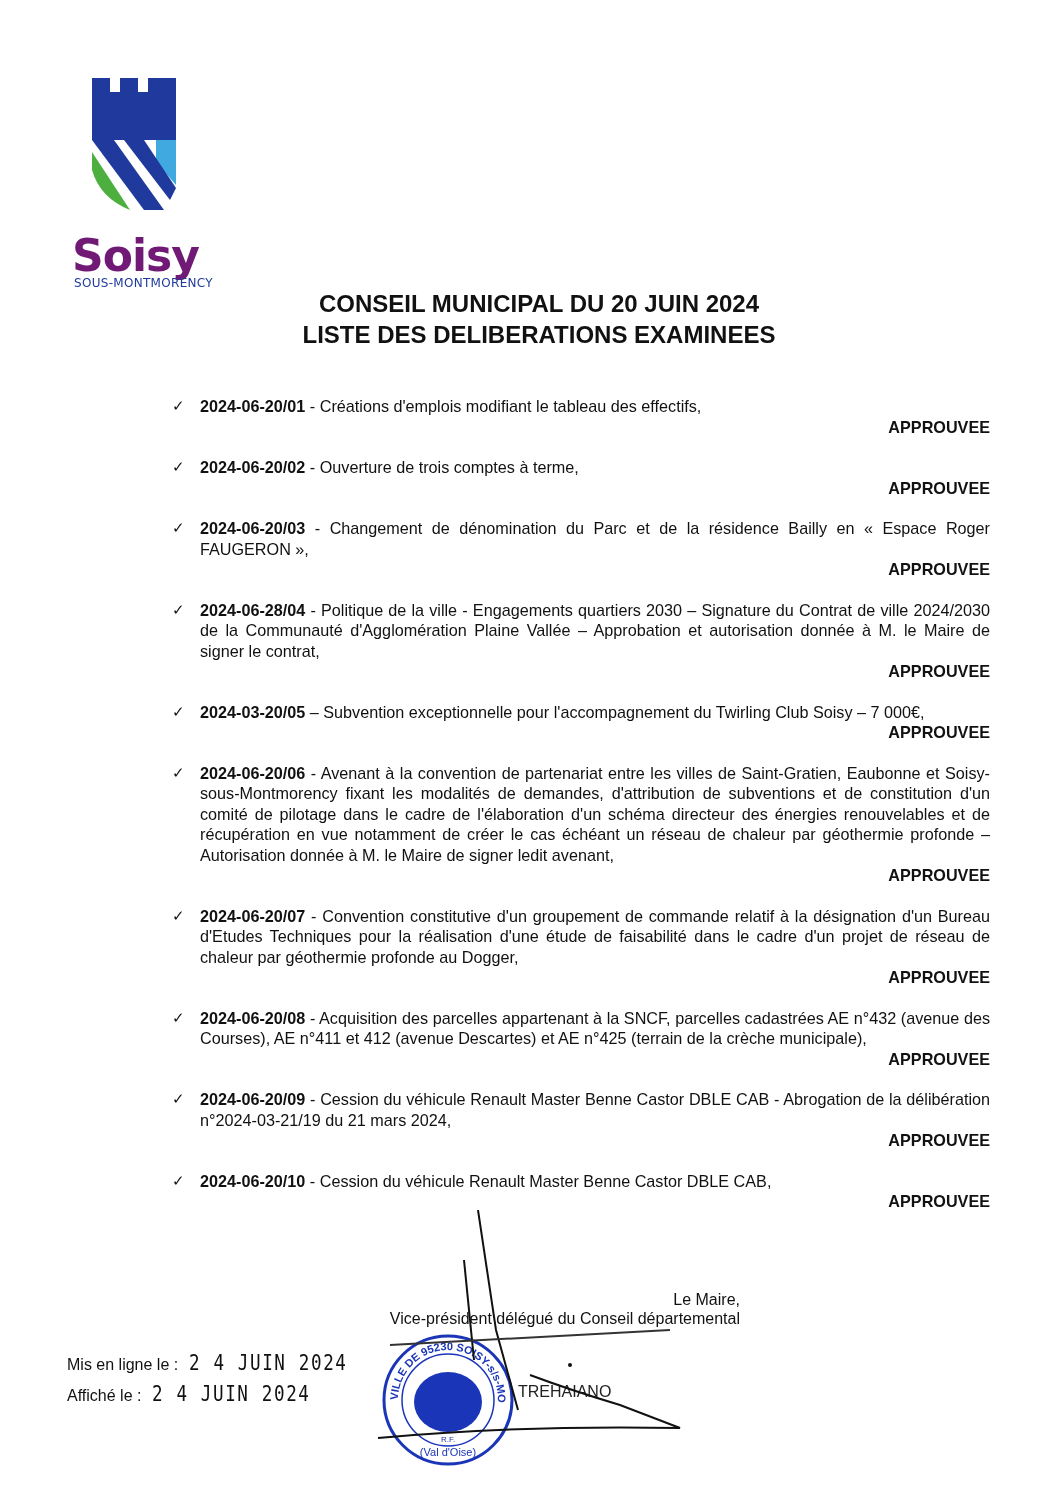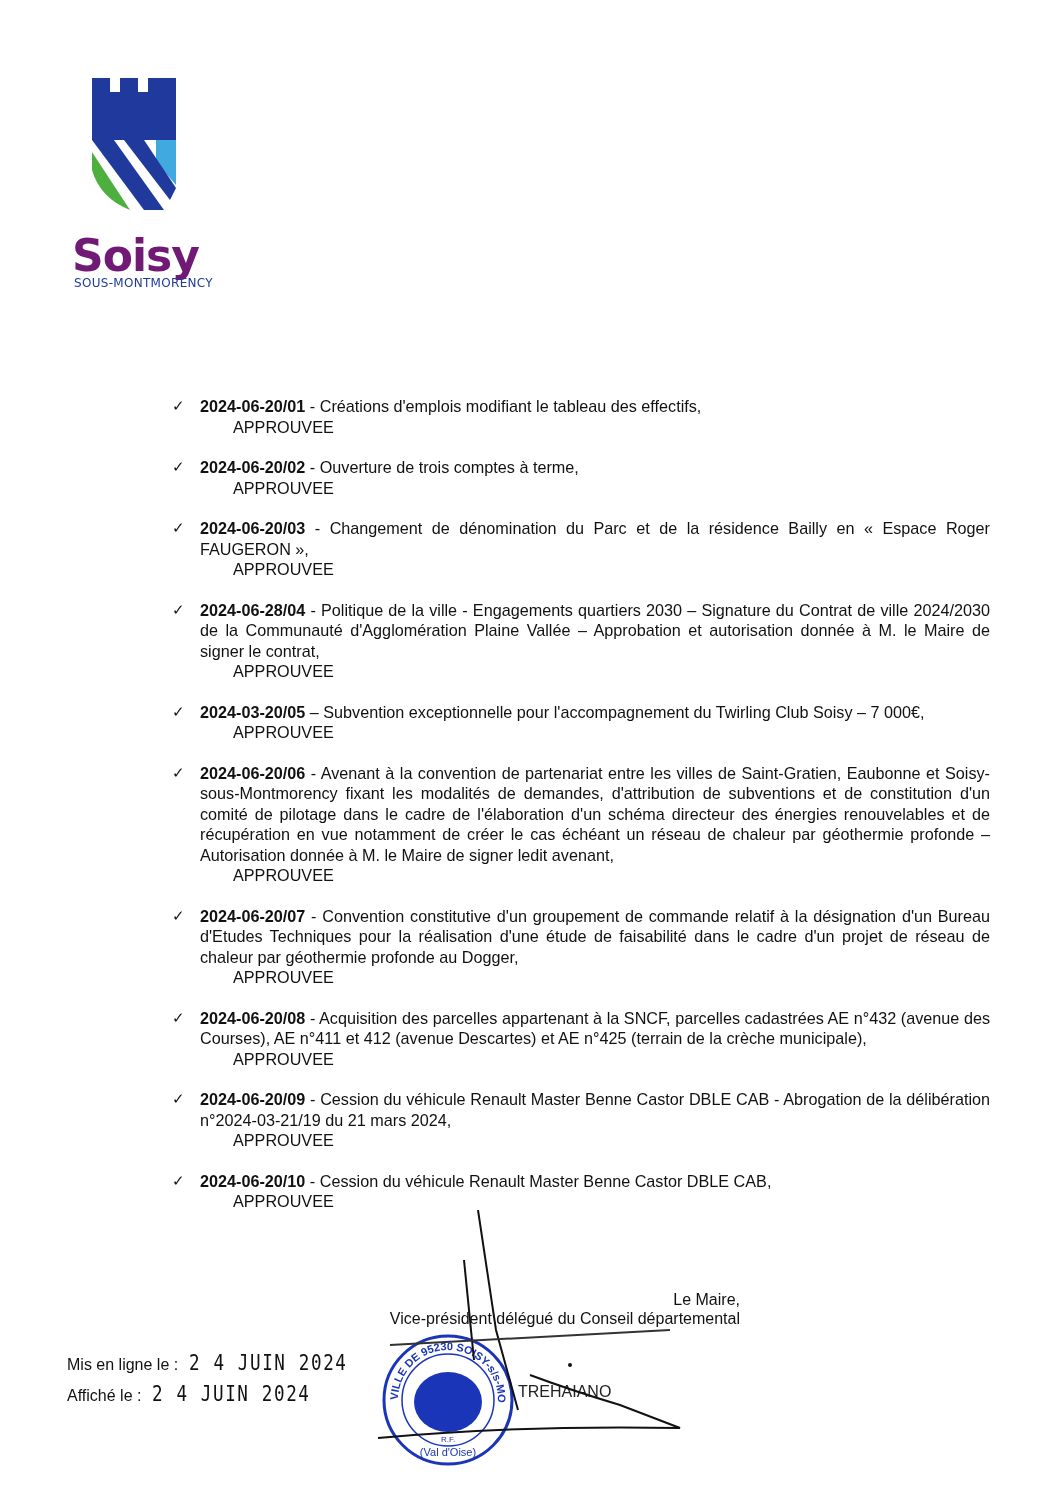--- a/index.html
+++ b/index.html
@@ -12,21 +12,21 @@
   .logo-sub { position:absolute; left:74px; top:276px; font-family:"DejaVu Sans", sans-serif;
               font-weight:normal; font-size:12px; color:#1f3a9c; letter-spacing:0.3px; }
   .title { position:absolute; left:0; width:1058px; top:288px; text-align:center;
            font-weight:bold; font-size:24px; line-height:31px; }
   .title div { margin-left:20px; }
   .list { position:absolute; left:172px; top:396px; width:818px; }
   .item { position:relative; margin-bottom:20px; font-size:16.2px; line-height:20.5px; }
   .check { position:absolute; left:0; top:0; font-size:15px; }
   .body { margin-left:28px; text-align:justify; }
   .num { font-weight:bold; }
-  .status { display:block; font-weight:normal; text-align:left;margin-left:33px; }
+  .status { display:block; font-weight:bold; text-align:right;margin-left:33px; }
   .sig-title { position:absolute; left:310px; width:430px; top:1290px; text-align:right;
                font-size:16px; line-height:19px; }
   .pub { position:absolute; left:67px; font-size:16px; }
   .pub .stampdate { font-family:"DejaVu Sans Mono", monospace; font-size:22px; letter-spacing:2px;
                     transform:scaleX(0.8); display:inline-block; transform-origin:left; margin-left:6px; }
   .seal { position:absolute; left:378px; top:1330px; width:140px; height:140px; }
   .signame { position:absolute; left:518px; top:1383px; font-size:16px; color:#222; }
   .sigline { position:absolute; }
 </style>
 </head>
@@ -42,20 +42,22 @@
     <path d="M20 70 H42 L92 140 H72 Z" fill="#1f3a9c"></path>
     <path d="M52 70 H72 L104 118 L98 130 Z" fill="#1f3a9c"></path>
 
     <path d="M20 82 L58 140 Q28 128 20 100 Z" fill="#4caf3e"></path>
   </svg>
 </div>
 <div class="logo-word">Soisy</div>
 <div class="logo-sub">SOUS-MONTMORENCY</div>
 
 <div class="title">
+  <div>CONSEIL MUNICIPAL DU 20 JUIN 2024</div>
+  <div>LISTE DES DELIBERATIONS EXAMINEES</div>
 </div>
 
 <div class="list">
   <div class="item">
     <span class="check">✓</span>
     <div class="body"><span class="num">2024-06-20/01</span><span> - </span><span>Créations d'emplois modifiant le tableau des effectifs,</span><span class="status">APPROUVEE</span></div>
   </div>
   <div class="item">
     <span class="check">✓</span>
     <div class="body"><span class="num">2024-06-20/02</span><span> -  </span><span>Ouverture de trois comptes à terme,</span><span class="status">APPROUVEE</span></div>

